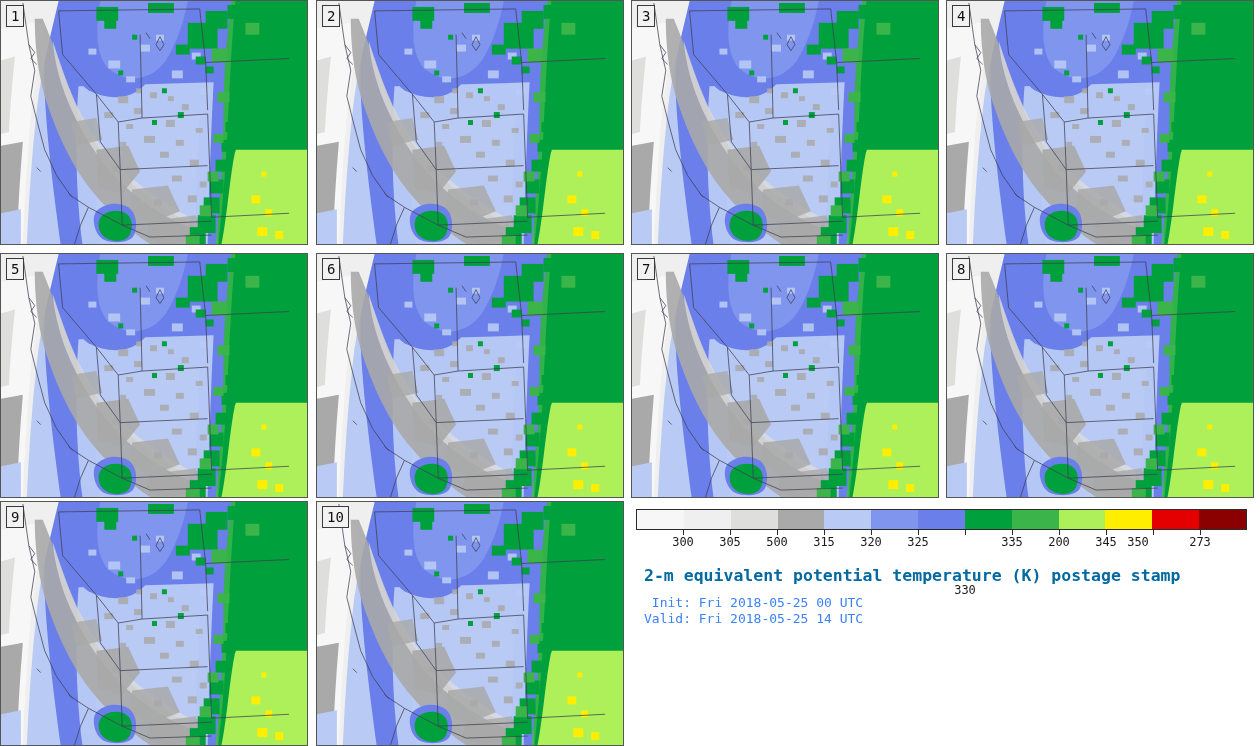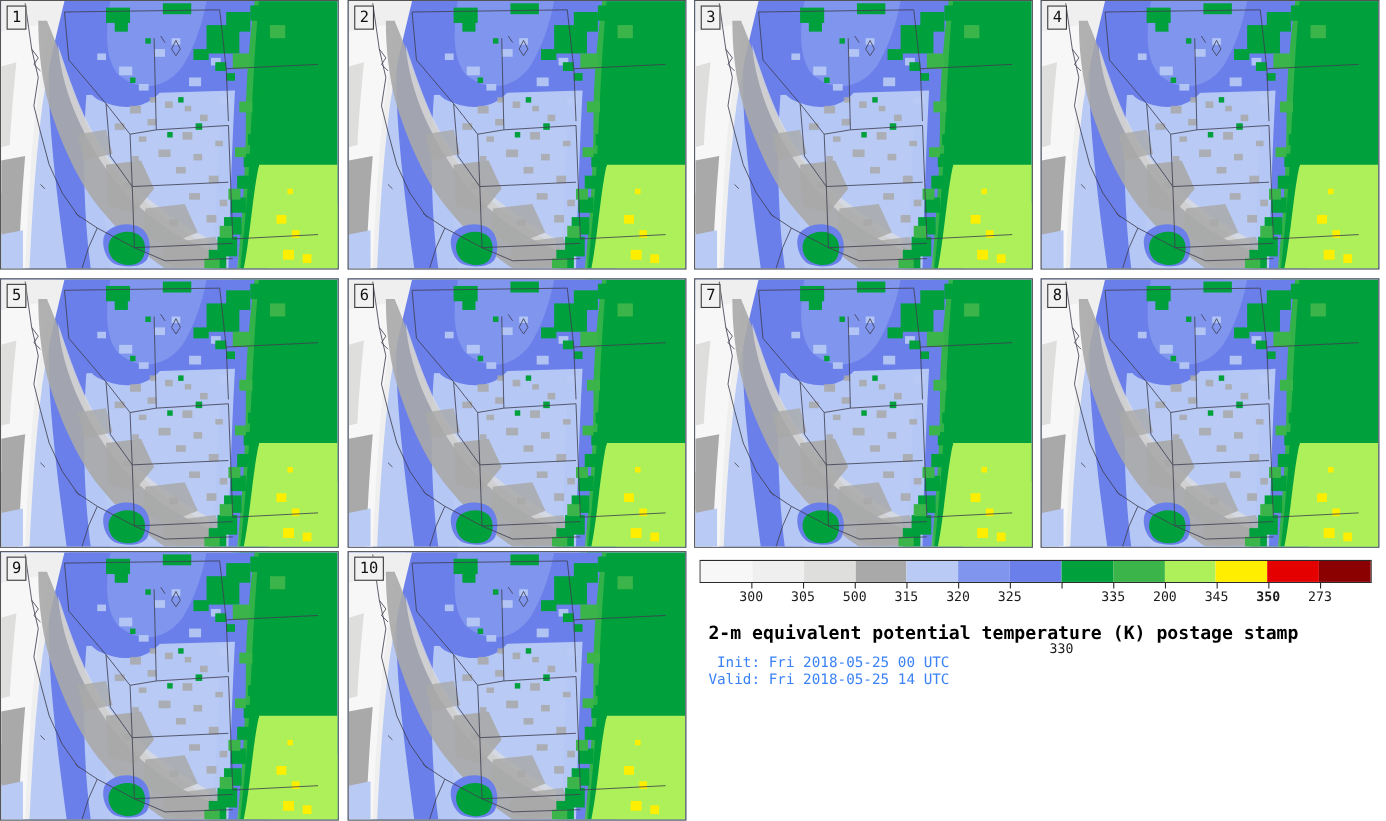--- a/index.html
+++ b/index.html
@@ -49,21 +49,21 @@
     font-family:"DejaVu Sans Mono",monospace;
     font-size:12px;line-height:16px;color:#1a1a1a;
     transform:translateX(-50%);
     white-space:nowrap;
   }
 
   
   #title{
     position:absolute;left:644px;top:566px;
     font-family:"DejaVu Sans Mono",monospace;
-    font-size:16.5px;font-weight:bold;color:#000000;
+    font-size:16.5px;font-weight:bold;color:#0369a1;
     letter-spacing:0px;white-space:nowrap;
   }
   #meta{
     position:absolute;left:644px;top:595px;
     font-family:"DejaVu Sans Mono",monospace;
     font-size:13px;line-height:16px;color:#3b82f6;
     white-space:pre;
   }
 
   
@@ -184,21 +184,21 @@
         <div class="cblab" style="left: 47px;">300</div>
         <div class="cblab" style="left: 94px;">305</div>
         <div class="cblab" style="left: 141px;">500</div>
         <div class="cblab" style="left: 188px;">315</div>
         <div class="cblab" style="left: 235px;">320</div>
         <div class="cblab" style="left: 282px;">325</div>
         <div class="cblab" style="left: 329px; margin-top: 48px;">330</div>
         <div class="cblab" style="left: 376px;">335</div>
         <div class="cblab" style="left: 423px;">200</div>
         <div class="cblab" style="left: 470px; text-align: center;">345</div>
-        <div class="cblab" style="left: 517px; font-weight: bold;">350</div>
+        <div class="cblab" style="left: 502px;">350</div>
         <div class="cblab" style="left: 564px;">273</div>
       </div>
   </div>
 
   <div id="title">2-m equivalent potential temperature (K) postage stamp</div>
   <div id="meta"><span> Init: Fri 2018-05-25 00 UTC</span>
 <span>Valid: Fri 2018-05-25 14 UTC</span></div>
 
 
   <svg width="0" height="0" style="position:absolute;left:-9999px;top:-9999px;" aria-hidden="true">

